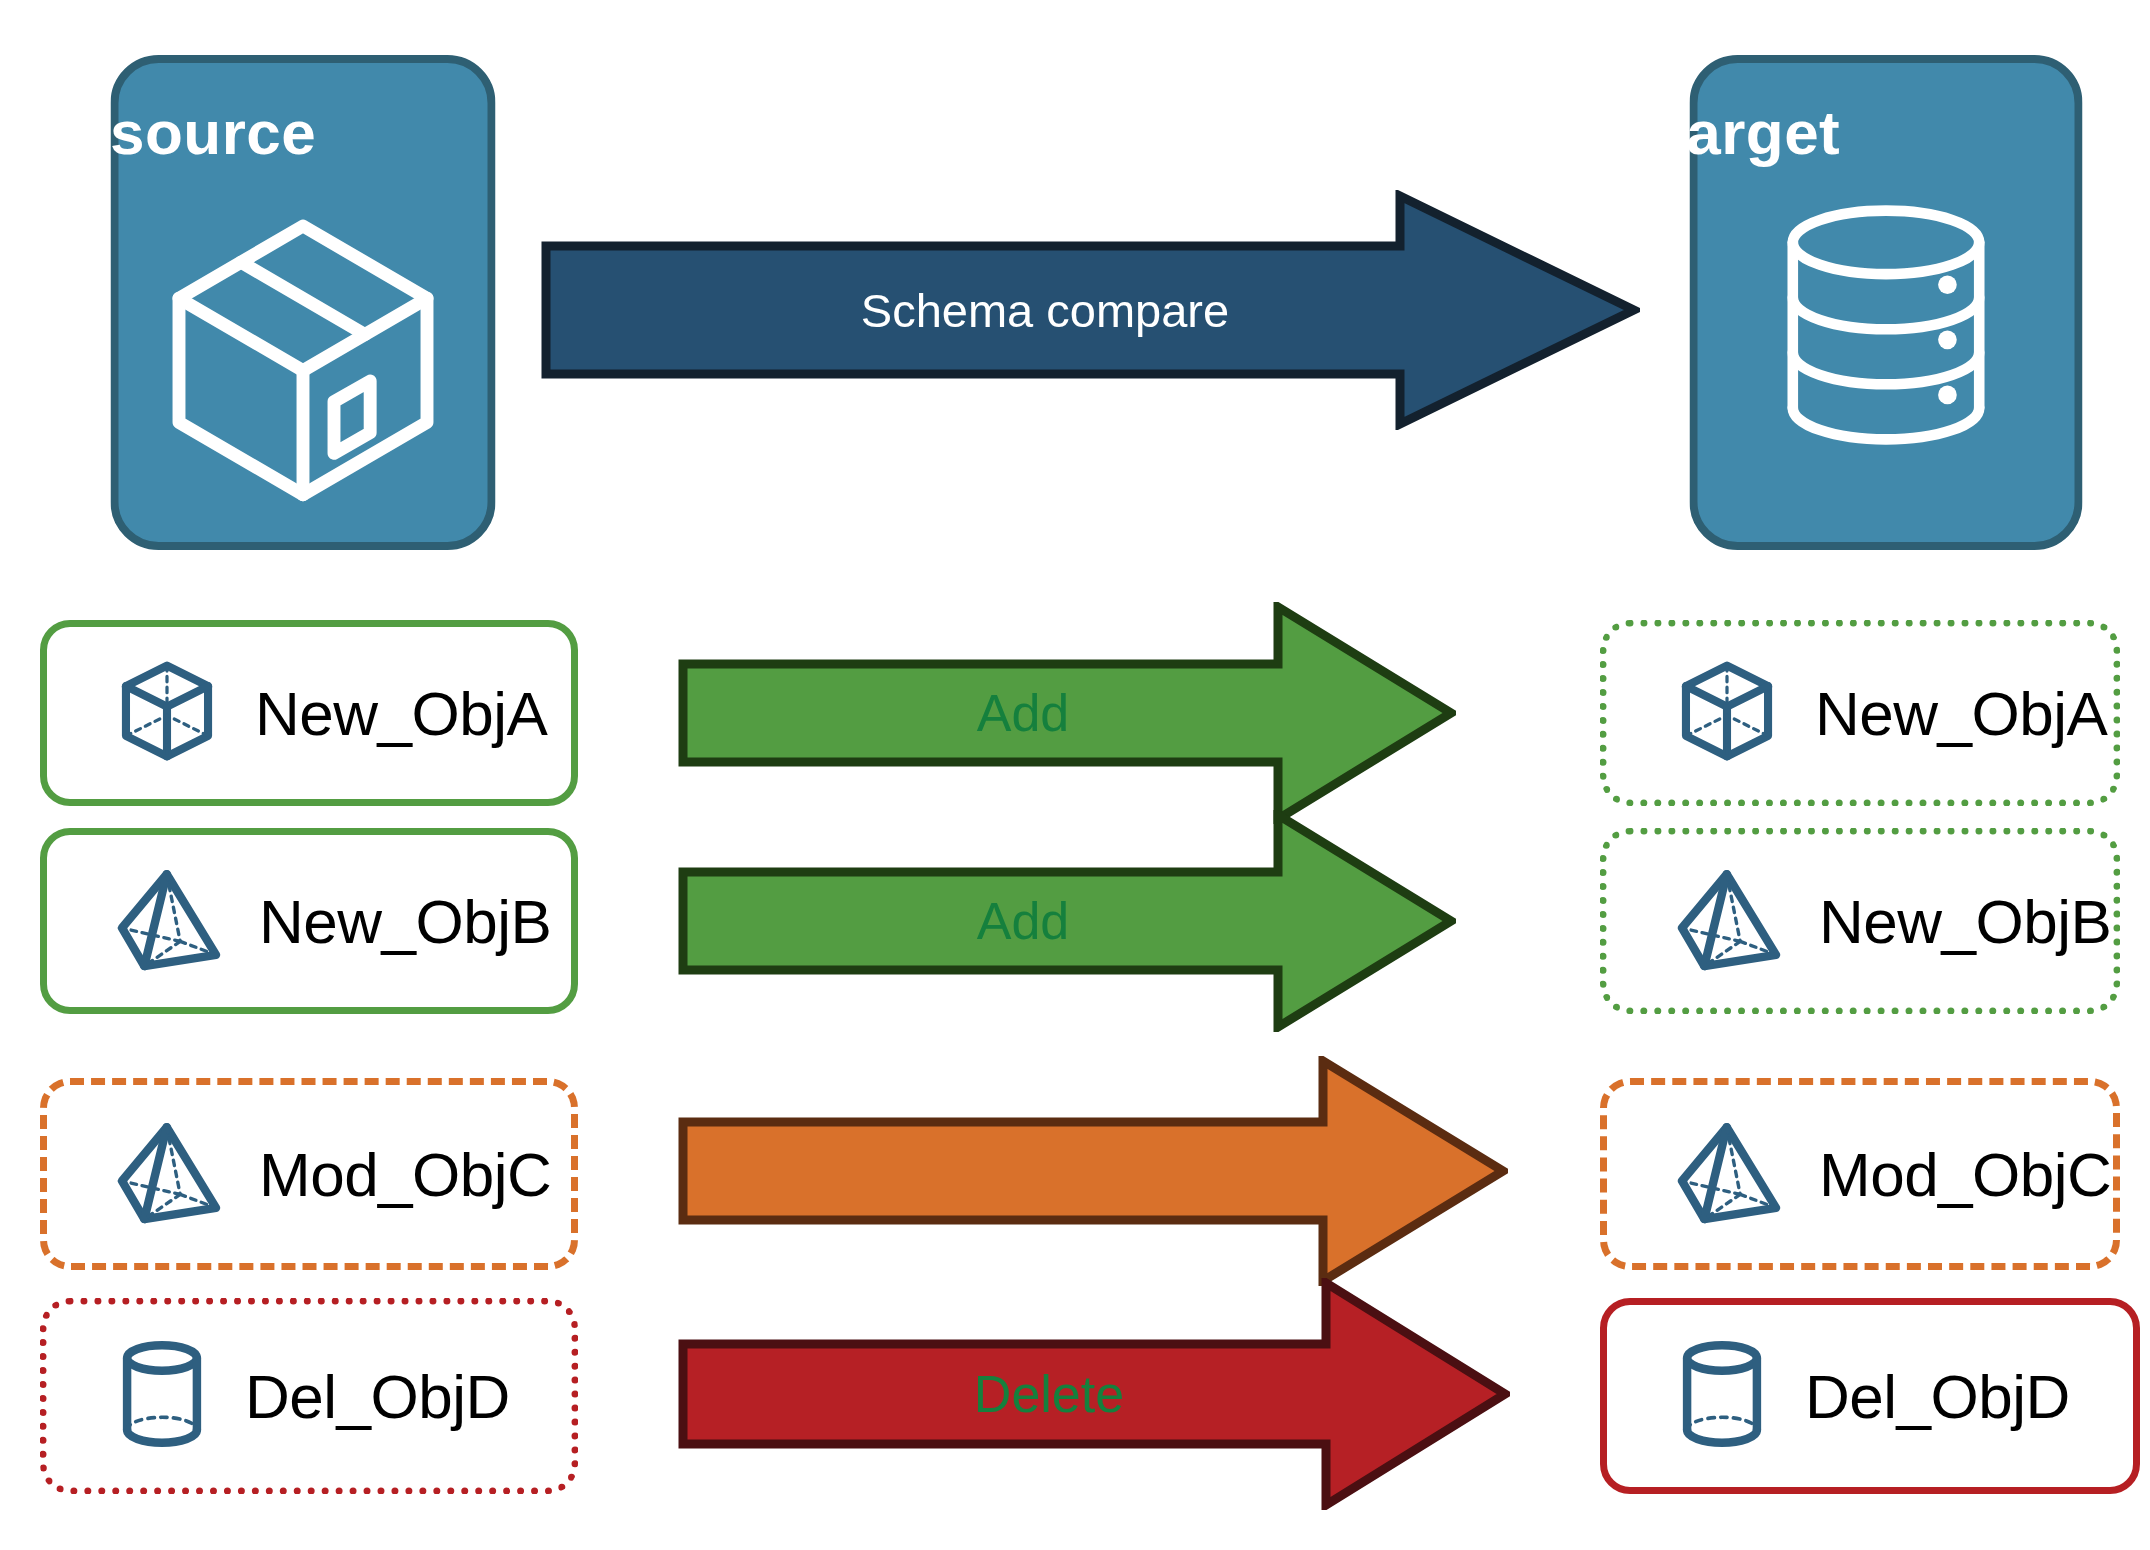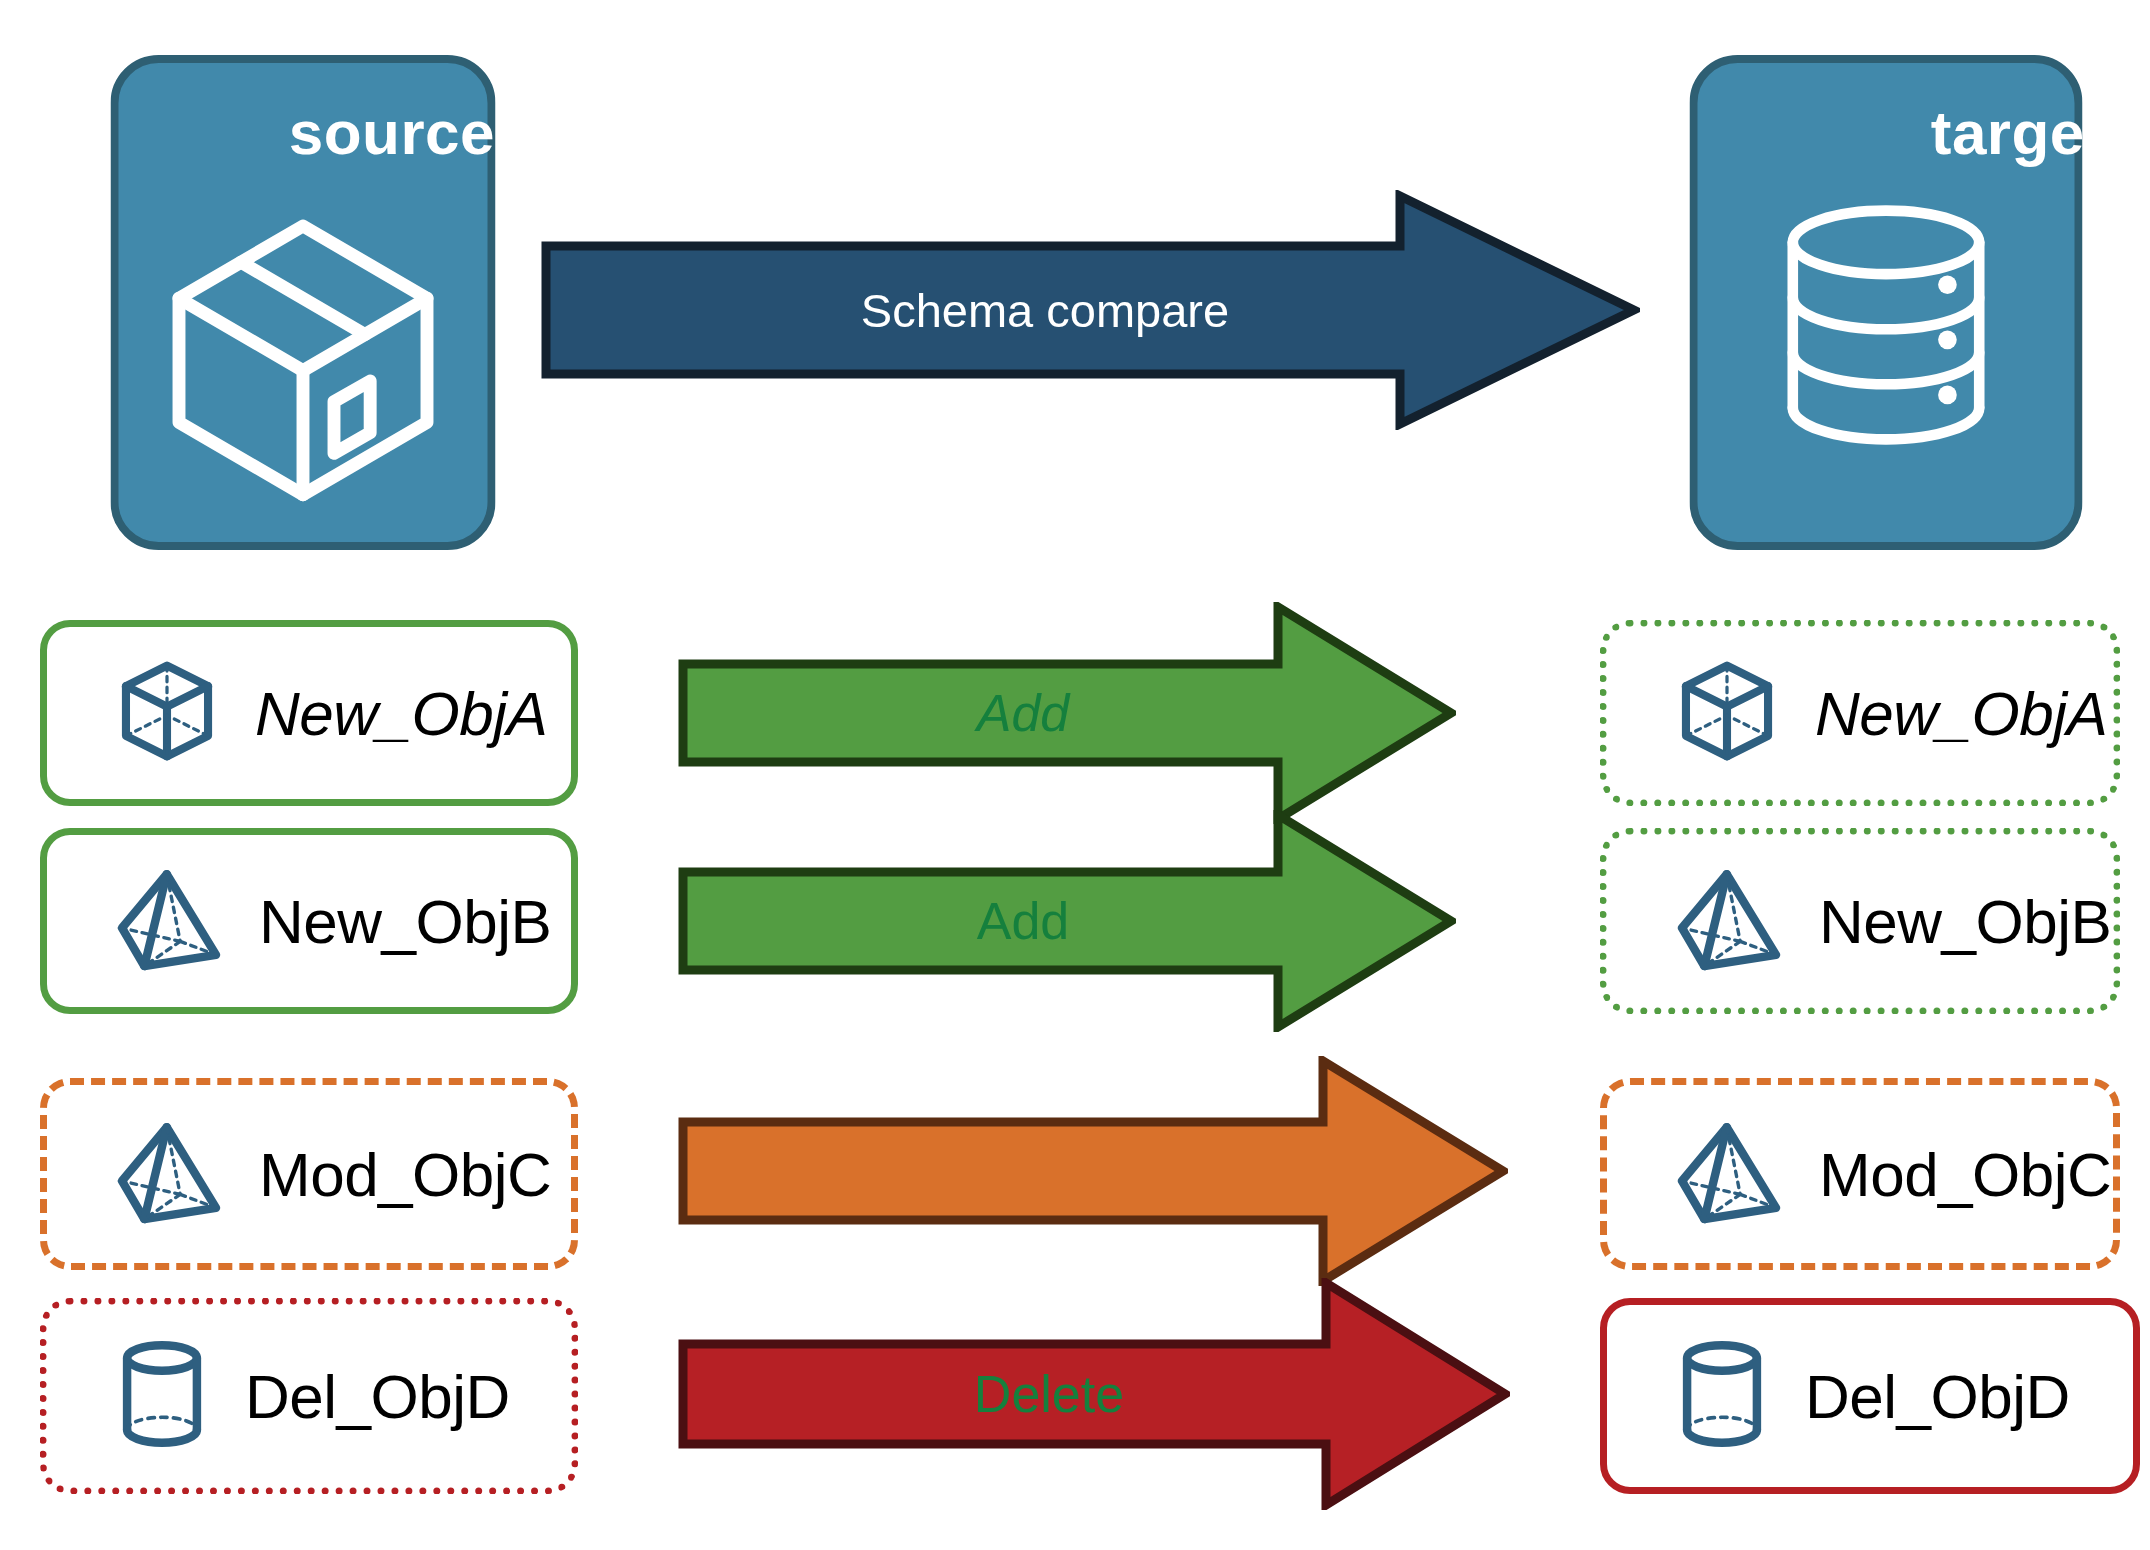--- a/index.html
+++ b/index.html
@@ -2,21 +2,21 @@
 <html><head>
 <meta charset="utf-8">
 <style>
   html,body{margin:0;padding:0;background:#ffffff;}
   body{width:2150px;height:1550px;position:relative;overflow:hidden;
        font-family:"Liberation Sans",sans-serif;}
   #stage{position:absolute;left:0;top:0;width:2150px;height:1550px;}
 
   
   .endpoint{position:absolute;border-radius:46px;}
-  .endpoint .cap{position:absolute;left:8px;right:0;text-align:right;
+  .endpoint .cap{position:absolute;left:0;right:0;text-align:left;
         color:#ffffff;font-weight:bold;font-size:62px;letter-spacing:.5px;}
   .endpoint svg{position:absolute;left:50%;transform:translateX(-50%);}
 
   #src-panel{left:110px;top:55px;width:385px;height:495px;}
   #tgt-panel{left:1665px;top:55px;width:393px;height:495px;padding-left:48px;}
 
   
   #compare-arrow{position:absolute;left:540px;top:190px;width:1100px;height:240px;}
   #compare-label{position:absolute;left:540px;top:190px;width:1010px;height:240px;
       display:flex;align-items:center;justify-content:center;
@@ -82,21 +82,21 @@
         <path d="M11 98 A44 15 0 0 0 99 98"></path>
         <path d="M11 46 A44 15 0 0 0 99 46"></path>
         <path d="M11 72 A44 15 0 0 0 99 72"></path>
       </g>
       <circle cx="84" cy="40" r="4.4" fill="#ffffff"></circle>
       <circle cx="84" cy="66" r="4.4" fill="#ffffff"></circle>
       <circle cx="84" cy="92" r="4.4" fill="#ffffff"></circle>
     </svg>
   </div>
 
-  <div class="row" style="top:620px;height:190px;font-style:italic;">
+  <div class="row" style="top:620px;height:190px;">
 
     <div class="obj-box src-box bd-solid-green" style="top:0;height:186px;">
       <span class="glyph">
         <svg width="108" height="108" viewBox="0 0 100 100">
           <g fill="none" stroke="#2e5f80" stroke-width="7.5" stroke-linejoin="round" stroke-linecap="round">
             <path d="M50 8 L88 27 L88 73 L50 92 L12 73 L12 27 Z"></path>
             <path d="M12 27 L50 46 L88 27"></path>
             <path d="M50 46 L50 92"></path>
           </g>
           <g fill="none" stroke="#2e5f80" stroke-width="3" stroke-dasharray="5 5" stroke-linecap="round">

